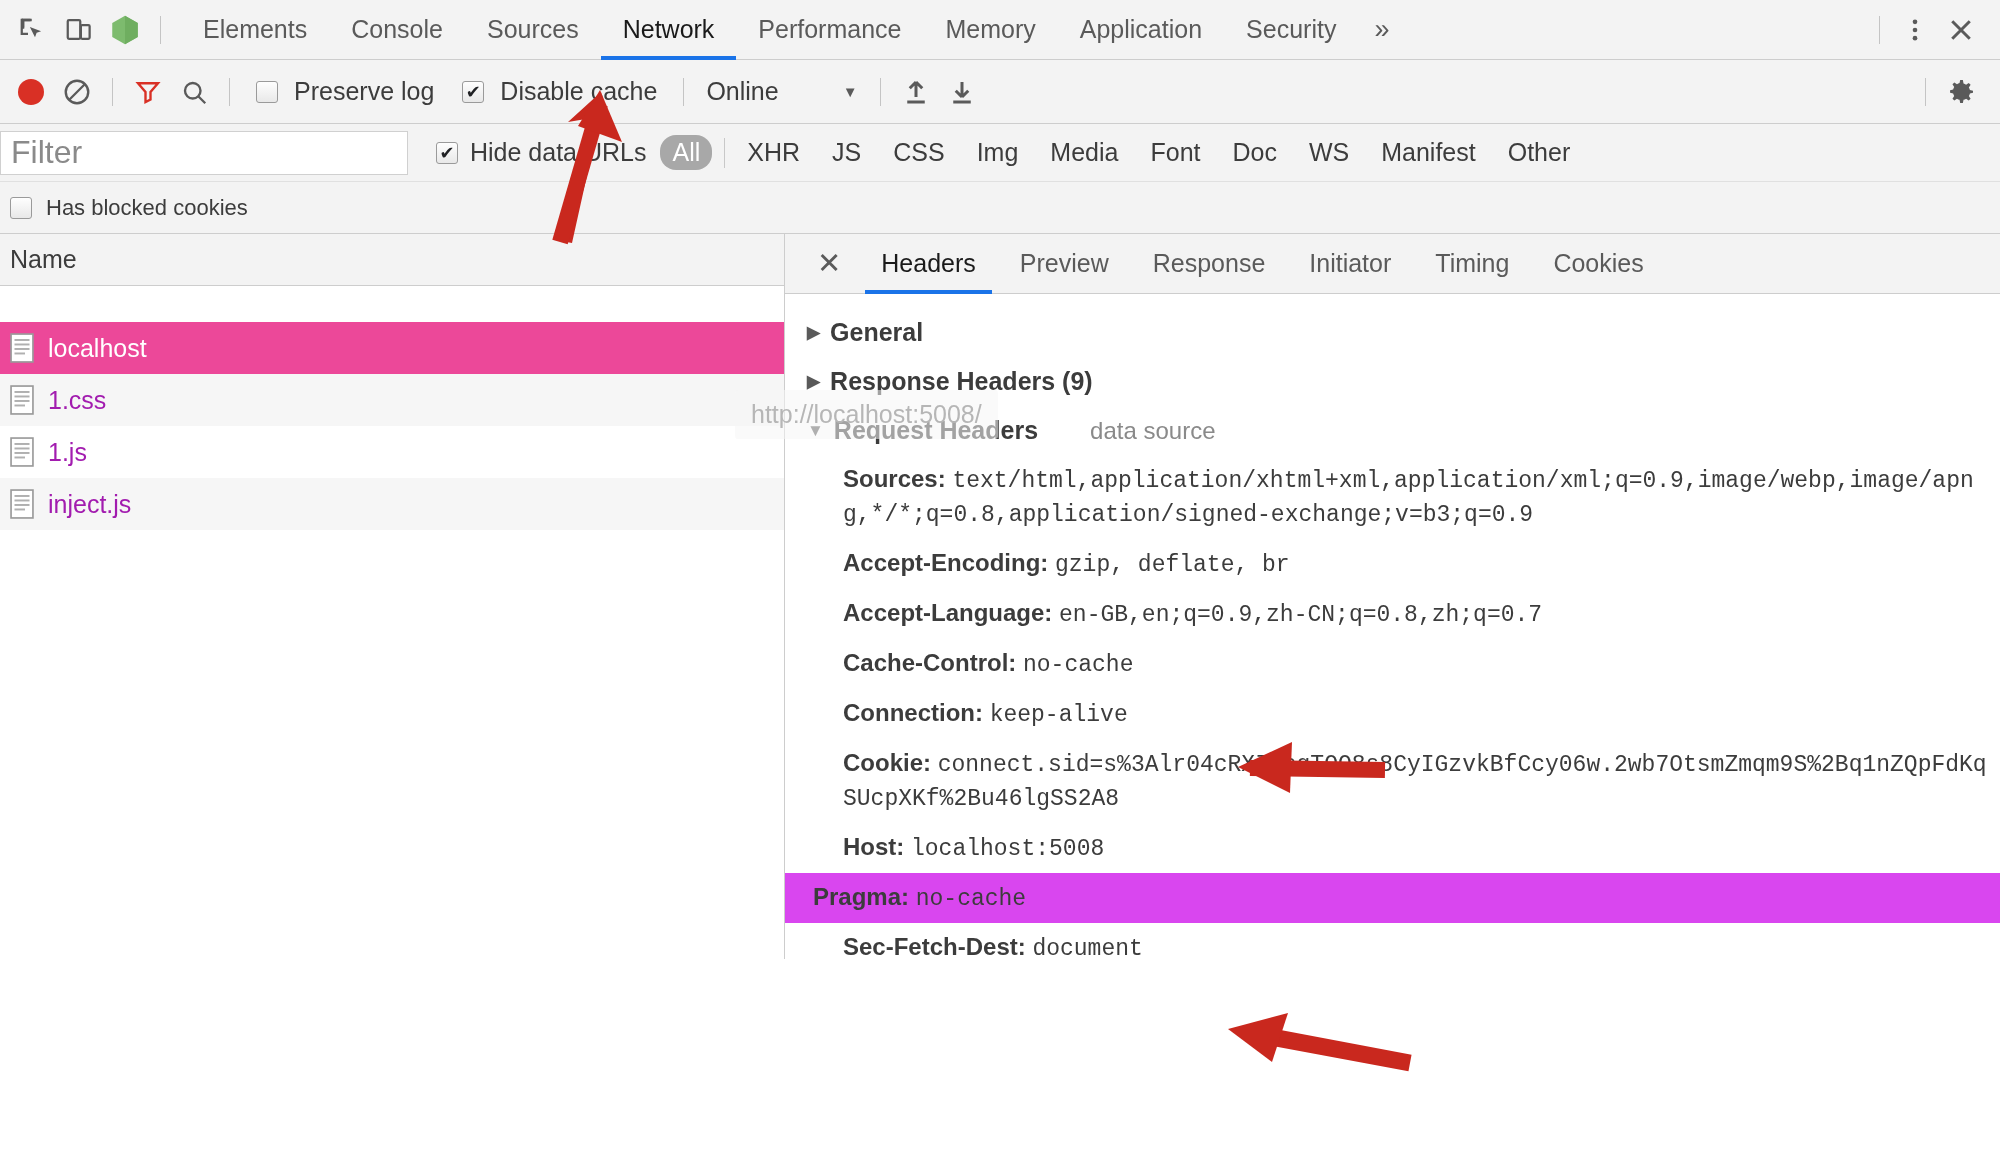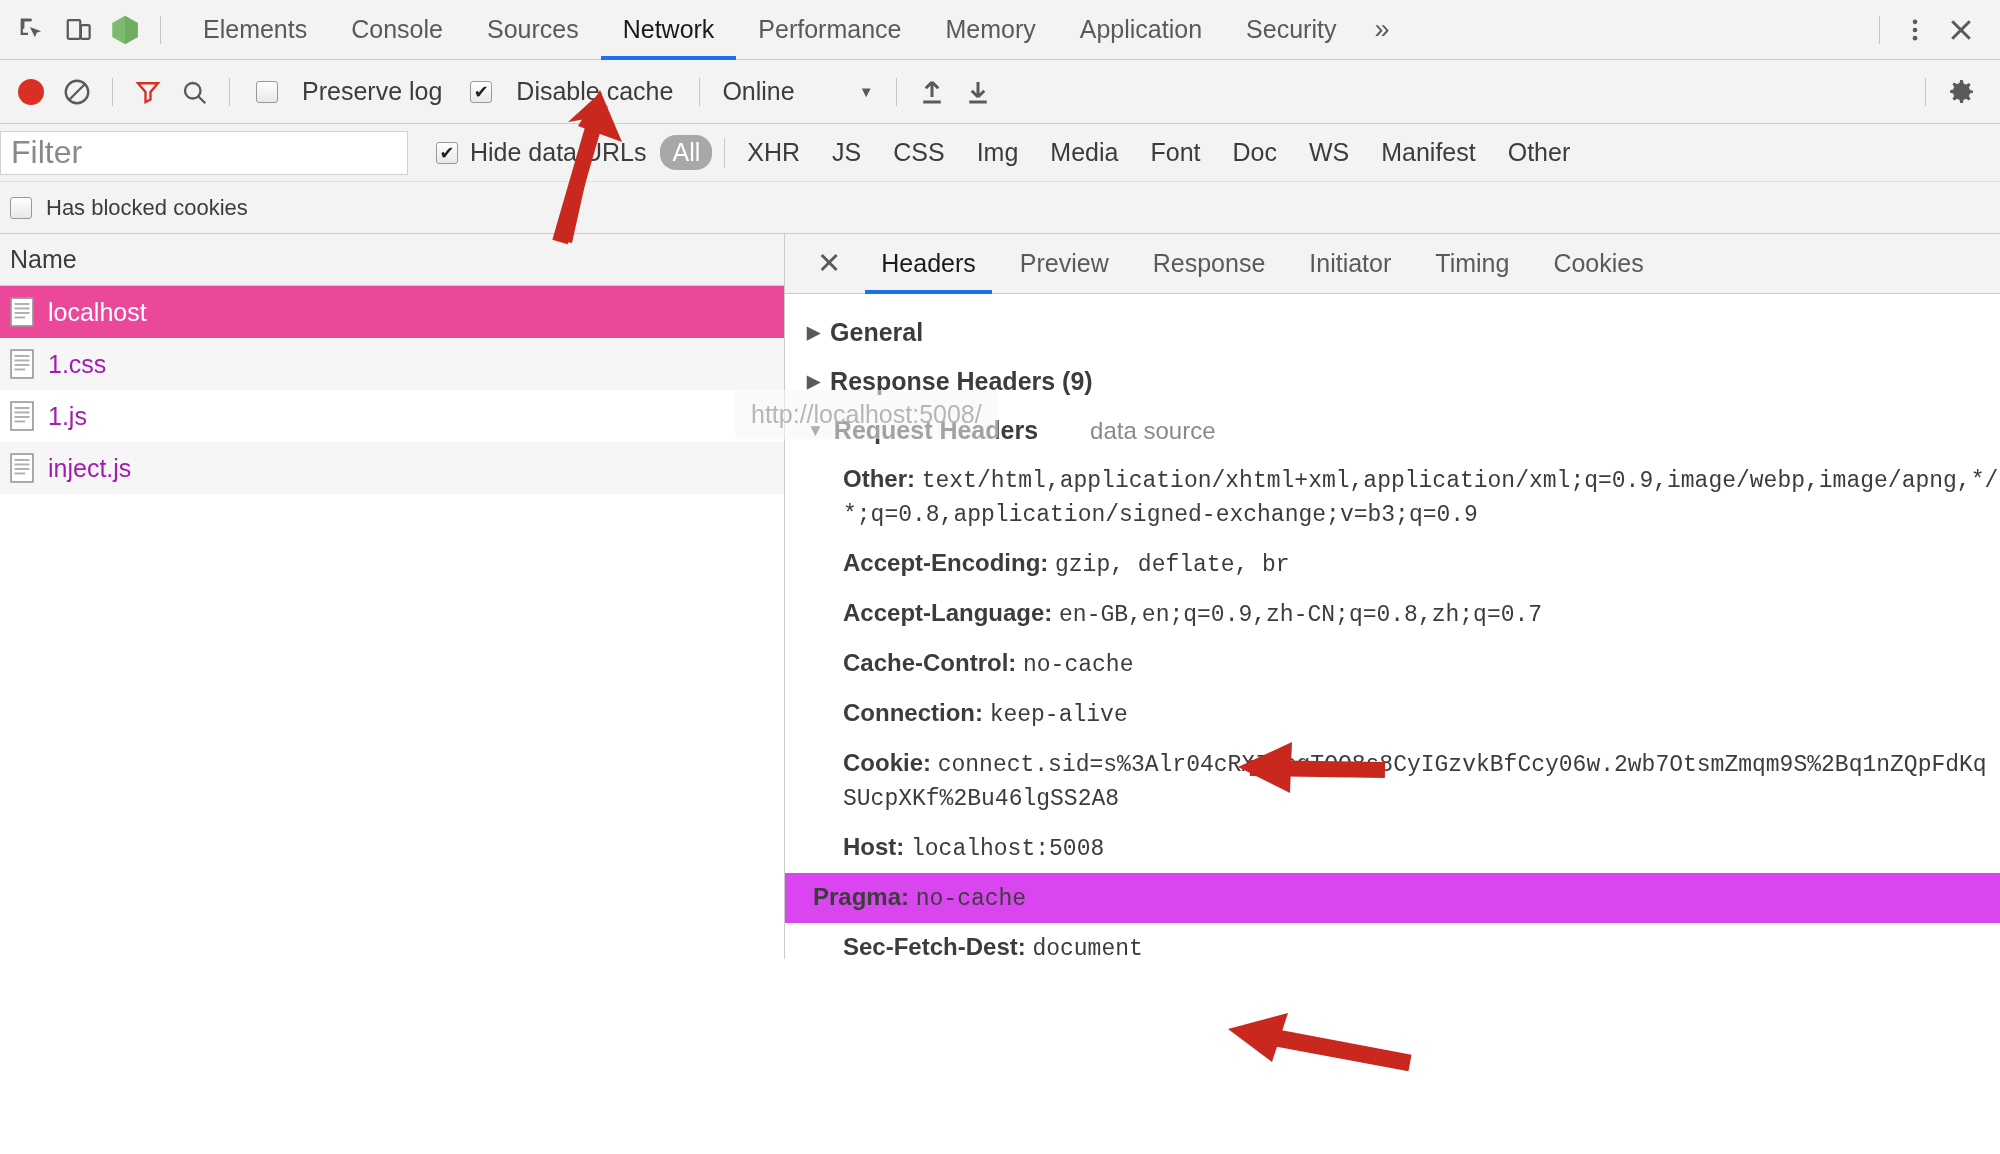--- a/index.html
+++ b/index.html
@@ -50,21 +50,21 @@
   }
   .record-dot { width:26px; height:26px; border-radius:50%; background:#d93025; }
   .tb-label { font-size:25px; color:#3c3c3c; margin-left:4px; white-space:nowrap; }
   .cb {
     width:22px; height:22px; border:1.5px solid #9a9a9a; border-radius:3px;
     background:linear-gradient(#fefefe,#e8e8e8);
     display:inline-flex; align-items:center; justify-content:center;
     font-size:19px; color:#202124; line-height:1; flex:none;
   }
   .cb.checked::after { content:"\2714"; font-size:18px; }
-  .cbwrap { display:flex; align-items:center; gap:20px; margin:0 14px; cursor:pointer; }
+  .cbwrap { display:flex; align-items:center; gap:12px; margin:0 14px; cursor:pointer; }
   .select-online { display:flex; align-items:center; gap:64px; font-size:25px; color:#3c3c3c; cursor:pointer; padding:0 10px;}
   .caret { font-size:15px; color:#5a5a5a; }
   .toolbar-right { margin-left:auto; display:flex; align-items:center; padding-right:16px; }
 
   
   .filterbar {
     height:58px; min-height:58px; background:#f3f3f3;
     display:flex; align-items:center; border-bottom:1px solid #e0e0e0;
   }
   .filter-input {
@@ -87,21 +87,21 @@
   
   .blockedrow {
     height:52px; min-height:52px; background:#f3f3f3;
     display:flex; align-items:center; gap:14px; padding-left:10px;
     border-bottom:1px solid #cdcdcd;
   }
   .blockedrow .lbl { font-size:22px; color:#3c3c3c; }
 
   
   .main { flex:1; display:flex; min-height:0; position:relative; }
-  .leftpane { width:785px; min-width:785px; display:flex; flex-direction:column; background:#fff; border-right:1px solid #cdcdcd; }
+  .leftpane { width:785px; min-width:785px; display:flex; flex-direction:column; background:#fff; border-right:1px solid #cdcdcd;gap:36px; }
   .namehdr {
     height:52px; min-height:52px; background:#f3f3f3;
     border-bottom:1px solid #cdcdcd;
     display:flex; align-items:center; padding-left:10px;
     font-size:25px; color:#3c3c3c;
   }
   .reqlist { flex:1; overflow:hidden; }
   .reqrow {
     height:52px; display:flex; align-items:center; gap:14px; padding-left:10px;
     font-size:25px; color:#a21caf; cursor:pointer;
@@ -399,21 +399,21 @@
           <span class="tri">▶</span>
           <span>Response Headers (9)</span>
         </div>
         <div class="section">
           <span class="tri">▼</span>
           <span>Request Headers</span>
           <span class="viewsource">data source</span>
         </div>
 
         <div class="hrow">
-          <span class="hname">Other:</span>
+          <span class="hname">Sources:</span>
           <span class="hval">text/html,application/xhtml+xml,application/xml;q=0.9,image/webp,image/apng,*/*;q=0.8,application/signed-exchange;v=b3;q=0.9</span>
         </div>
         <div class="hrow">
           <span class="hname">Accept-Encoding:</span>
           <span class="hval">gzip, deflate, br</span>
         </div>
         <div class="hrow">
           <span class="hname">Accept-Language:</span>
           <span class="hval">en-GB,en;q=0.9,zh-CN;q=0.8,zh;q=0.7</span>
         </div>

